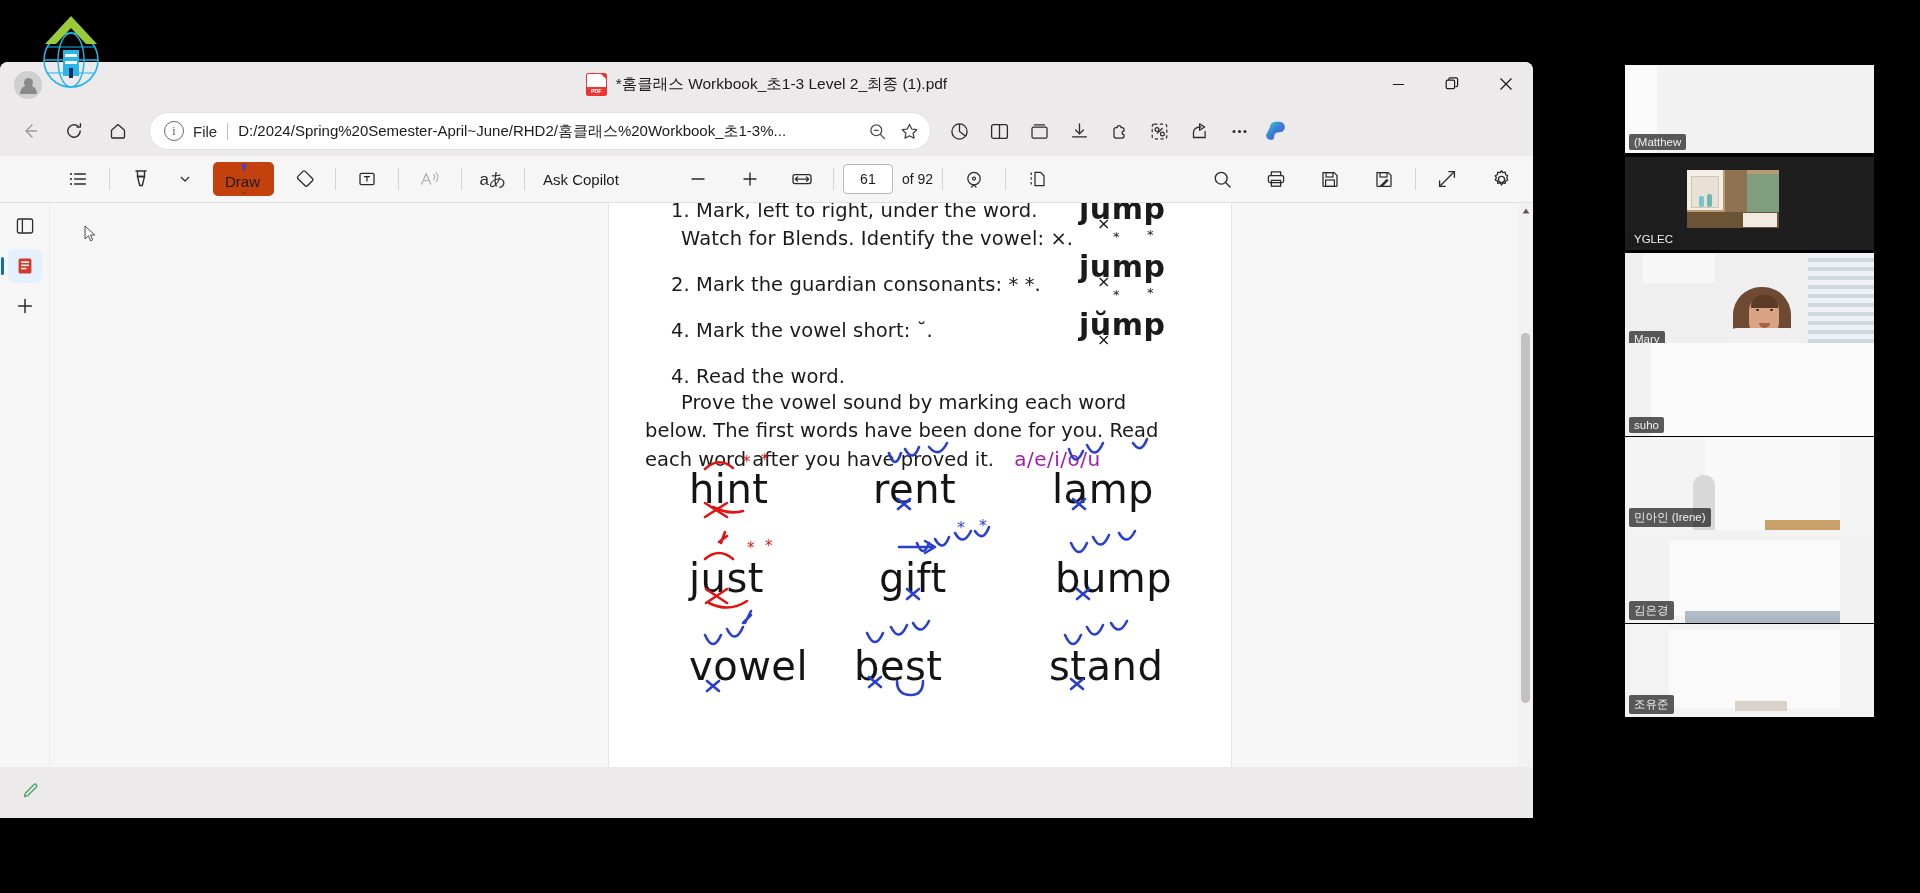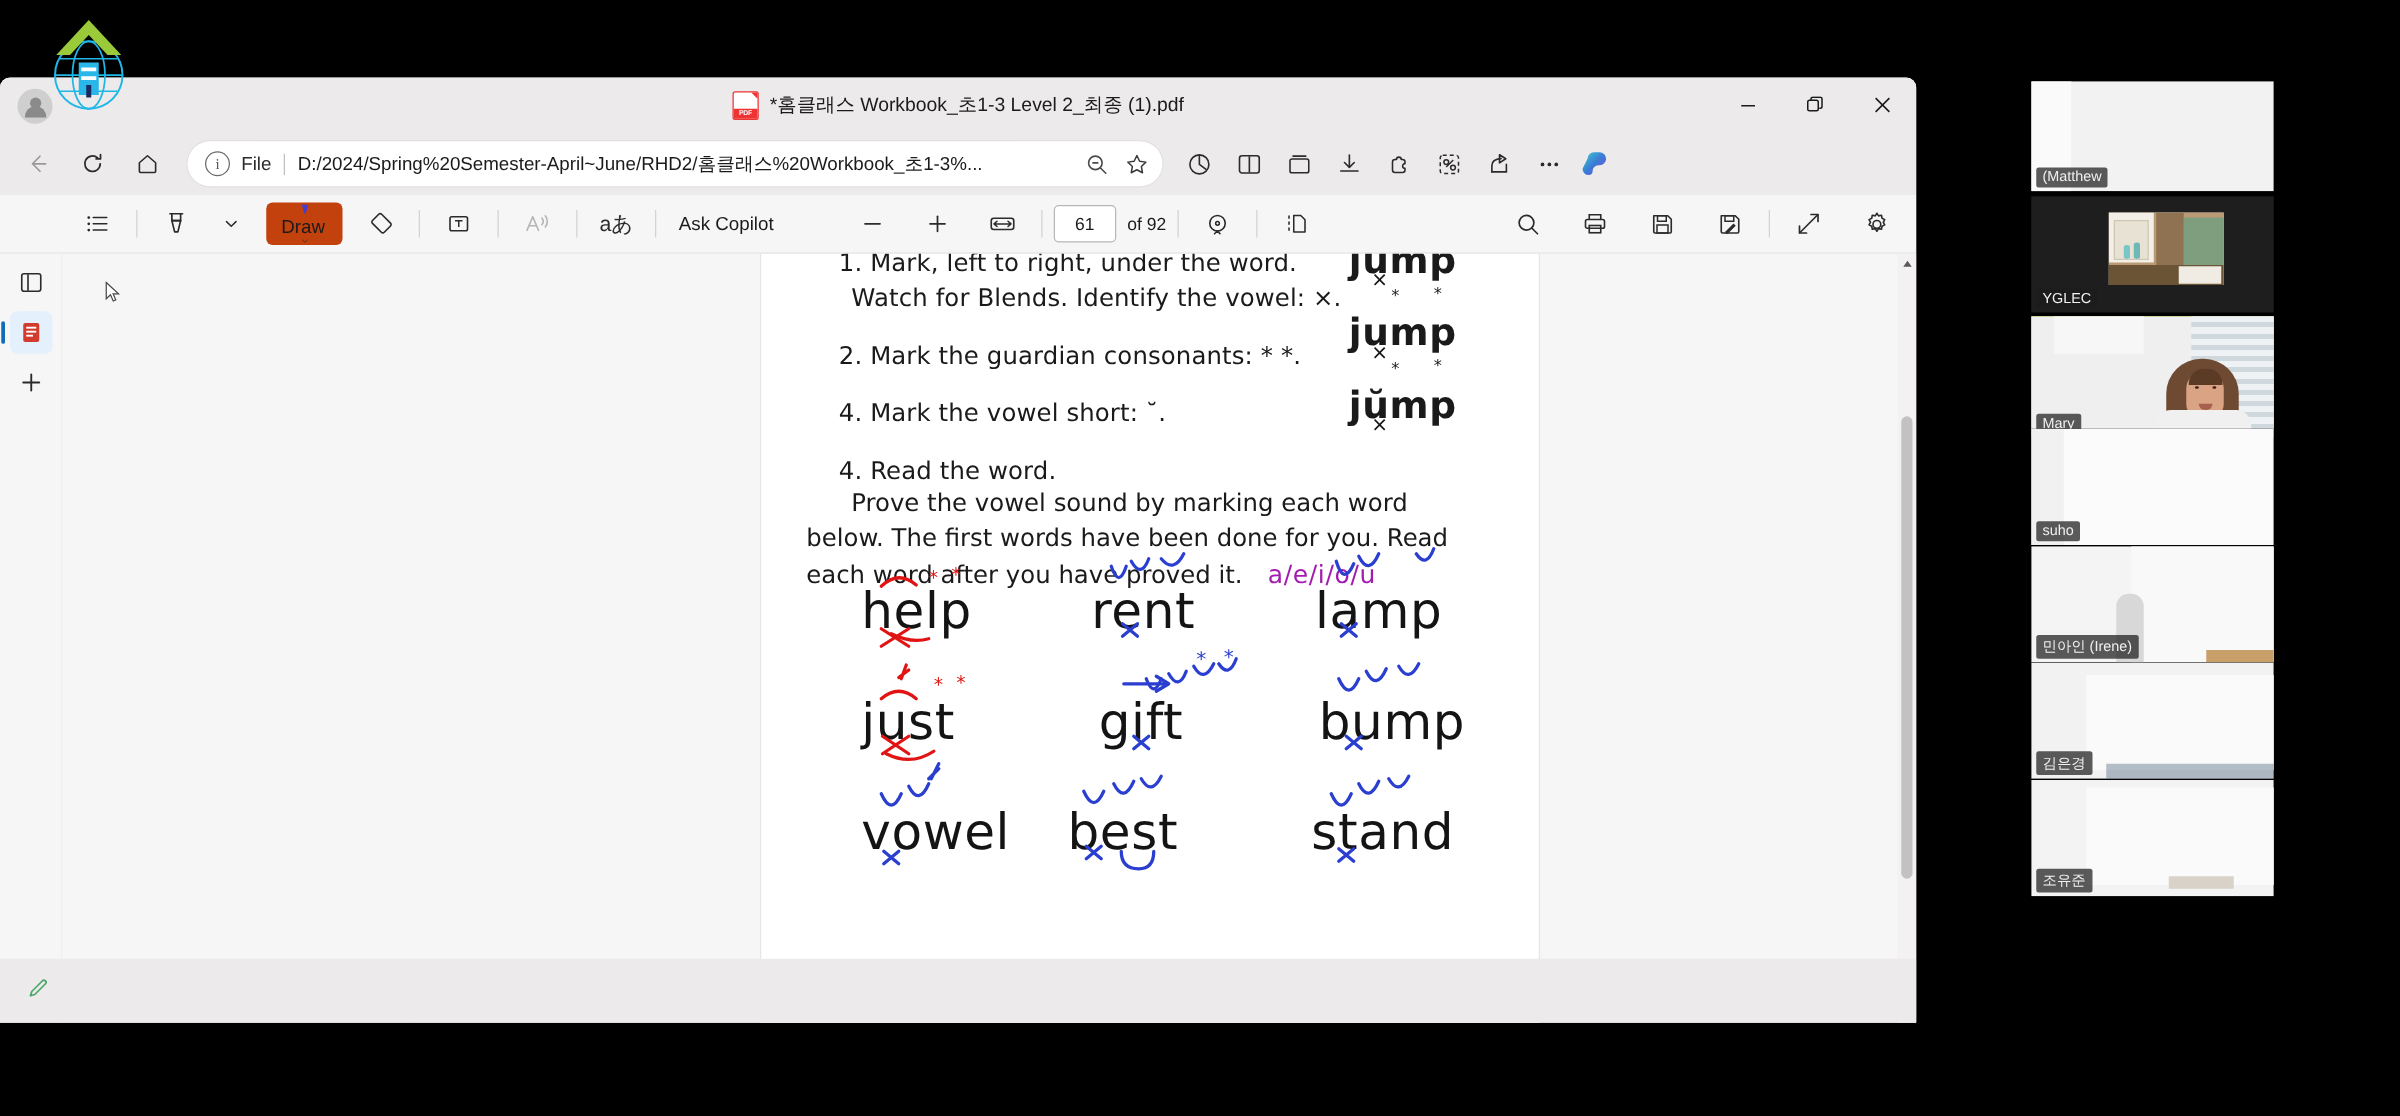--- a/index.html
+++ b/index.html
@@ -82,21 +82,21 @@
   .vowels{color:#a21caf;font-weight:400;font-size:20px;letter-spacing:.5px;}
   .word{position:absolute;font-size:40px;letter-spacing:.5px;color:#141414;}
   .ink{position:absolute;pointer-events:none;overflow:visible;}
 
   
   .taskstrip{position:absolute;left:0;bottom:0;width:1533px;height:51px;background:#eceaea;}
   .pen-ico{position:absolute;left:22px;top:14px;}
 
   
   .ppanel{position:absolute;right:0;top:0;width:1920px;height:893px;pointer-events:none;}
-  .ptile{position:absolute;left:1625px;width:194px;background:#1b1b1b;overflow:hidden;}
+  .ptile{position:absolute;left:1625px;width:249px;background:#1b1b1b;overflow:hidden;}
   .pname{position:absolute;left:4px;bottom:3px;background:rgba(28,28,28,.72);color:#f0f0f0;
     font-size:11.5px;padding:2px 5px;border-radius:2px;white-space:nowrap;}
   .speaking{outline:3px solid #c8e84f;outline-offset:-3px;}
   .ph{position:absolute;inset:0;}
 </style>
 </head>
 <body>
 
 <div class="screen">
 
@@ -444,21 +444,21 @@
               <text x="98" y="116" font-size="13" fill="#141414" font-family="DejaVu Sans">*</text>
             </svg>
 
             <div class="para" style="left:36px;top:186px;">
               <span style="margin-left:36px;">Prove the vowel sound by marking each word below.</span>
               <span>The first words have been done for you. Read each word</span>
               <span>after you have proved it.</span>
               <span class="vowels" style="margin-left:14px;">a/e/i/o/u</span>
             </div>
 
-            <div class="word" style="left:80px;top:263px;">help</div>
+            <div class="word" style="left:80px;top:263px;">hint</div>
             <div class="word" style="left:264px;top:263px;">rent</div>
             <div class="word" style="left:443px;top:263px;">lamp</div>
 
             <div class="word" style="left:80px;top:352px;">just</div>
             <div class="word" style="left:270px;top:352px;">gift</div>
             <div class="word" style="left:446px;top:352px;">bump</div>
 
             <div class="word" style="left:80px;top:440px;">vowel</div>
             <div class="word" style="left:245px;top:440px;">best</div>
             <div class="word" style="left:440px;top:440px;">stand</div>

